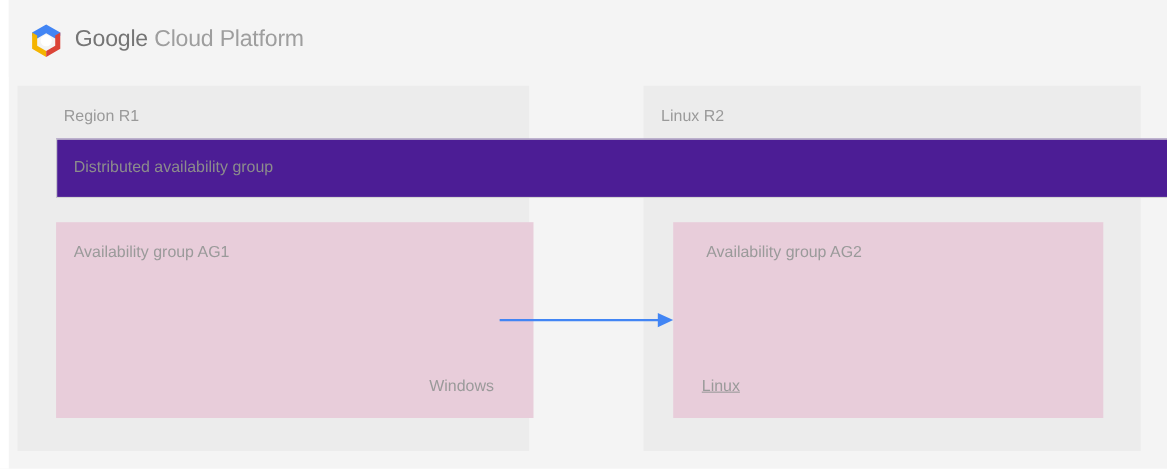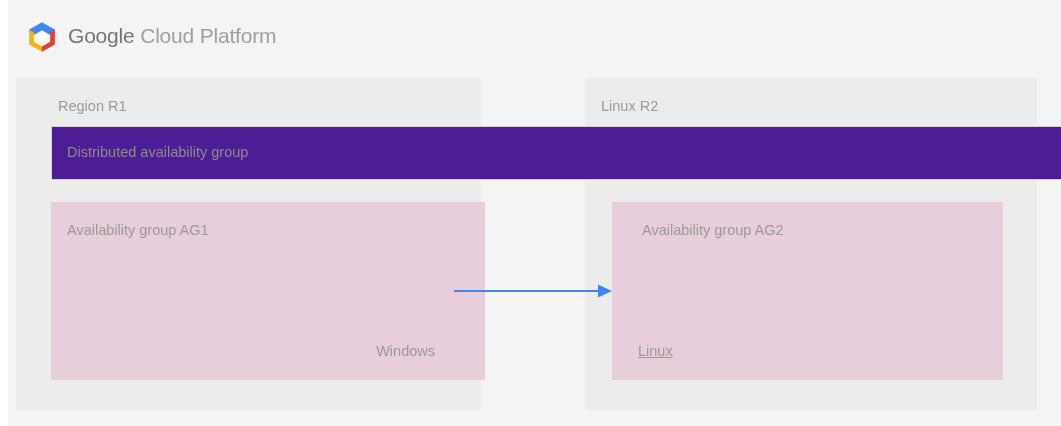--- a/index.html
+++ b/index.html
@@ -128,21 +128,21 @@
   .ag-box-1 .ag-title { left: 16px; }
   .ag-box-2 .ag-title { left: 18px; margin-left: 12px; }
 
   .ag-os {
     position: absolute;
     top: 141px;
     font-size: 14.5px;
     color: #9a9a9a;
     white-space: nowrap;
   }
-  .ag-box-1 .ag-os { right: 50px; text-align: center; }
+  .ag-box-1 .ag-os { right: 36px; text-align: center; }
   .ag-box-2 .ag-os { left: 26px; text-decoration: underline; }
 
   
   .arrow {
     position: absolute;
     left: 454px;
     top: 281px;
     width: 160px;
     height: 20px;
   }

